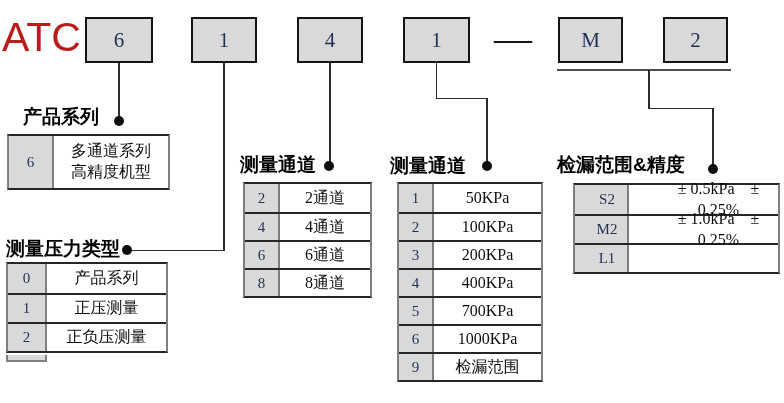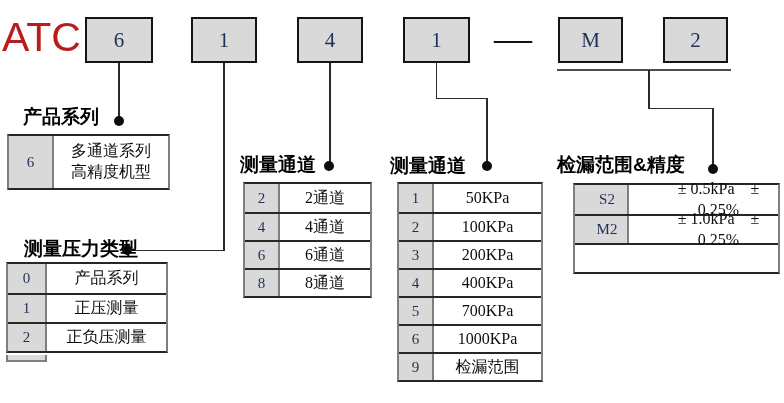--- a/index.html
+++ b/index.html
@@ -98,21 +98,21 @@
 
   <div class="sec-label" style="left:23px;top:104px">产品系列</div>
   <div class="sec-table tbl-series" style="left:7px;top:134px;width:163px">
       <div class="t-row">
         <div class="t-key">6</div>
         <div class="t-val">多通道系列
 高精度机型</div>
       </div>
     </div>
 
-  <div class="sec-label" style="left:24px;top:236px">测量压力类型</div>
+  <div class="sec-label" style="left:6px;top:236px">测量压力类型</div>
   <div class="sec-table tbl-ptype" style="left:6px;top:262px;width:162px">
       <div class="t-row">
         <div class="t-key">0</div>
         <div class="t-val">产品系列</div>
       </div>
       <div class="t-row">
         <div class="t-key">1</div>
         <div class="t-val">正压测量</div>
       </div>
       <div class="t-row">
@@ -178,16 +178,17 @@
   <div class="sec-table tbl-leak" style="left:573px;top:183px;width:207px">
       <div class="t-row">
         <div class="t-key">S2</div>
         <div class="t-val">± 0.5kPa　± 0.25%</div>
       </div>
       <div class="t-row">
         <div class="t-key">M2</div>
         <div class="t-val">± 1.0kPa　± 0.25%</div>
       </div>
       <div class="t-row">
+        <div class="t-key">L1</div>
       </div>
     </div>
 
 </div>
 
 </body></html>

